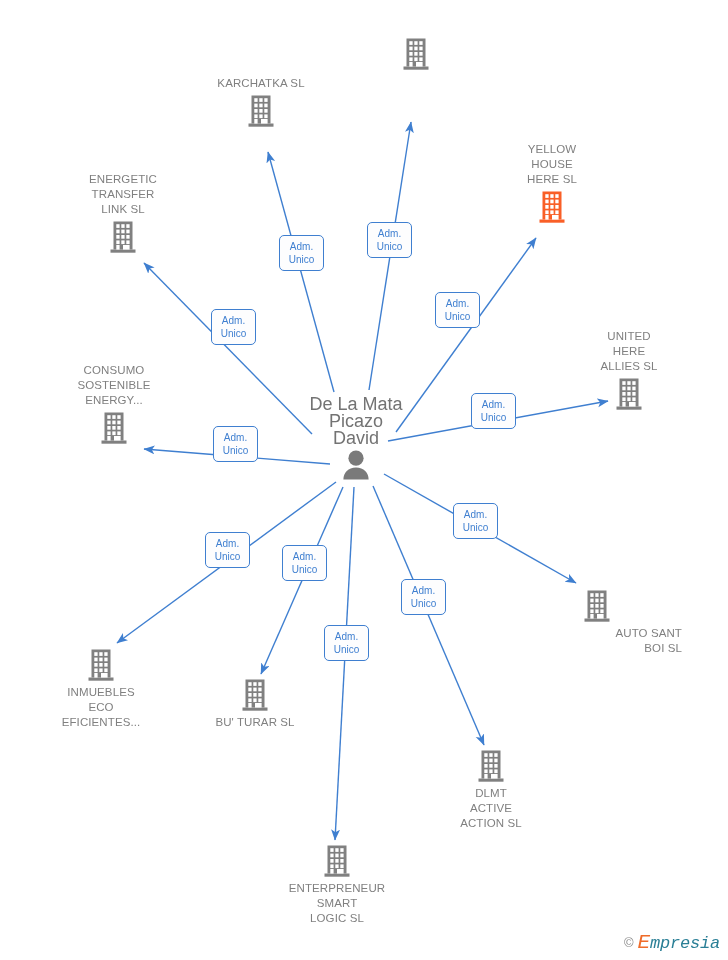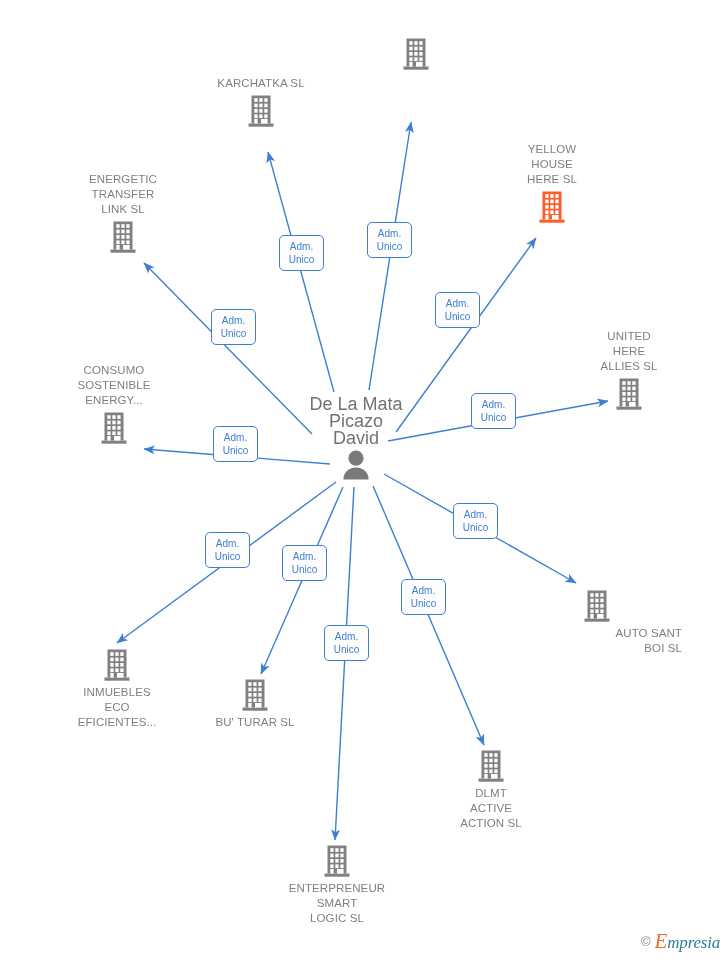--- a/index.html
+++ b/index.html
@@ -88,20 +88,21 @@
   #watermark .copy {
     color: #8a8a8a;
     font-size: 13px;
     font-family: "Liberation Sans", sans-serif;
   }
   #watermark .brand {
     font-size: 17px;
     font-style: italic;
     color: #2a7f96;
     letter-spacing: -0.2px;
+    font-family: Liberation Mono, monospace;
   }
   #watermark .brand .cap {
     color: #ef6c2a;
     font-size: 21px;
   }
 </style>
 </head>
 <body>
 
 <div id="graph-root">
@@ -343,21 +344,21 @@
           <rect x="12.3" y="15" width="3.3" height="3.7" fill="#ffffff"></rect>
           <rect x="17.3" y="15" width="3.3" height="3.7" fill="#ffffff"></rect>
           <rect x="7.3" y="20.4" width="3.3" height="3.7" fill="#ffffff"></rect>
           <rect x="12.3" y="20.4" width="3.3" height="3.7" fill="#ffffff"></rect>
           <rect x="17.3" y="20.4" width="3.3" height="3.7" fill="#ffffff"></rect>
           <rect x="7.3" y="25.0" width="3.3" height="4.6" fill="#ffffff"></rect>
           <rect x="14.0" y="25.0" width="6.6" height="4.6" fill="#ffffff"></rect>
         </svg>
         <div class="node-label">BU' TURAR SL</div>
       </div>
-      <div class="node label-below" style="width: 170px; left: 32px; top: 648px;">
+      <div class="node label-below" style="width: 170px; left: 16px; top: 648px;">
         <svg width="28" height="34" viewBox="0 0 28 34" class="node-icon">
           <rect x="4.5" y="1.5" width="19" height="28" fill="#808080"></rect>
           <rect x="1.5" y="29.5" width="25" height="3.2" fill="#808080"></rect>
           <rect x="7.3" y="4.2" width="3.3" height="3.7" fill="#ffffff"></rect>
           <rect x="12.3" y="4.2" width="3.3" height="3.7" fill="#ffffff"></rect>
           <rect x="17.3" y="4.2" width="3.3" height="3.7" fill="#ffffff"></rect>
           <rect x="7.3" y="9.6" width="3.3" height="3.7" fill="#ffffff"></rect>
           <rect x="12.3" y="9.6" width="3.3" height="3.7" fill="#ffffff"></rect>
           <rect x="17.3" y="9.6" width="3.3" height="3.7" fill="#ffffff"></rect>
           <rect x="7.3" y="15" width="3.3" height="3.7" fill="#ffffff"></rect>

